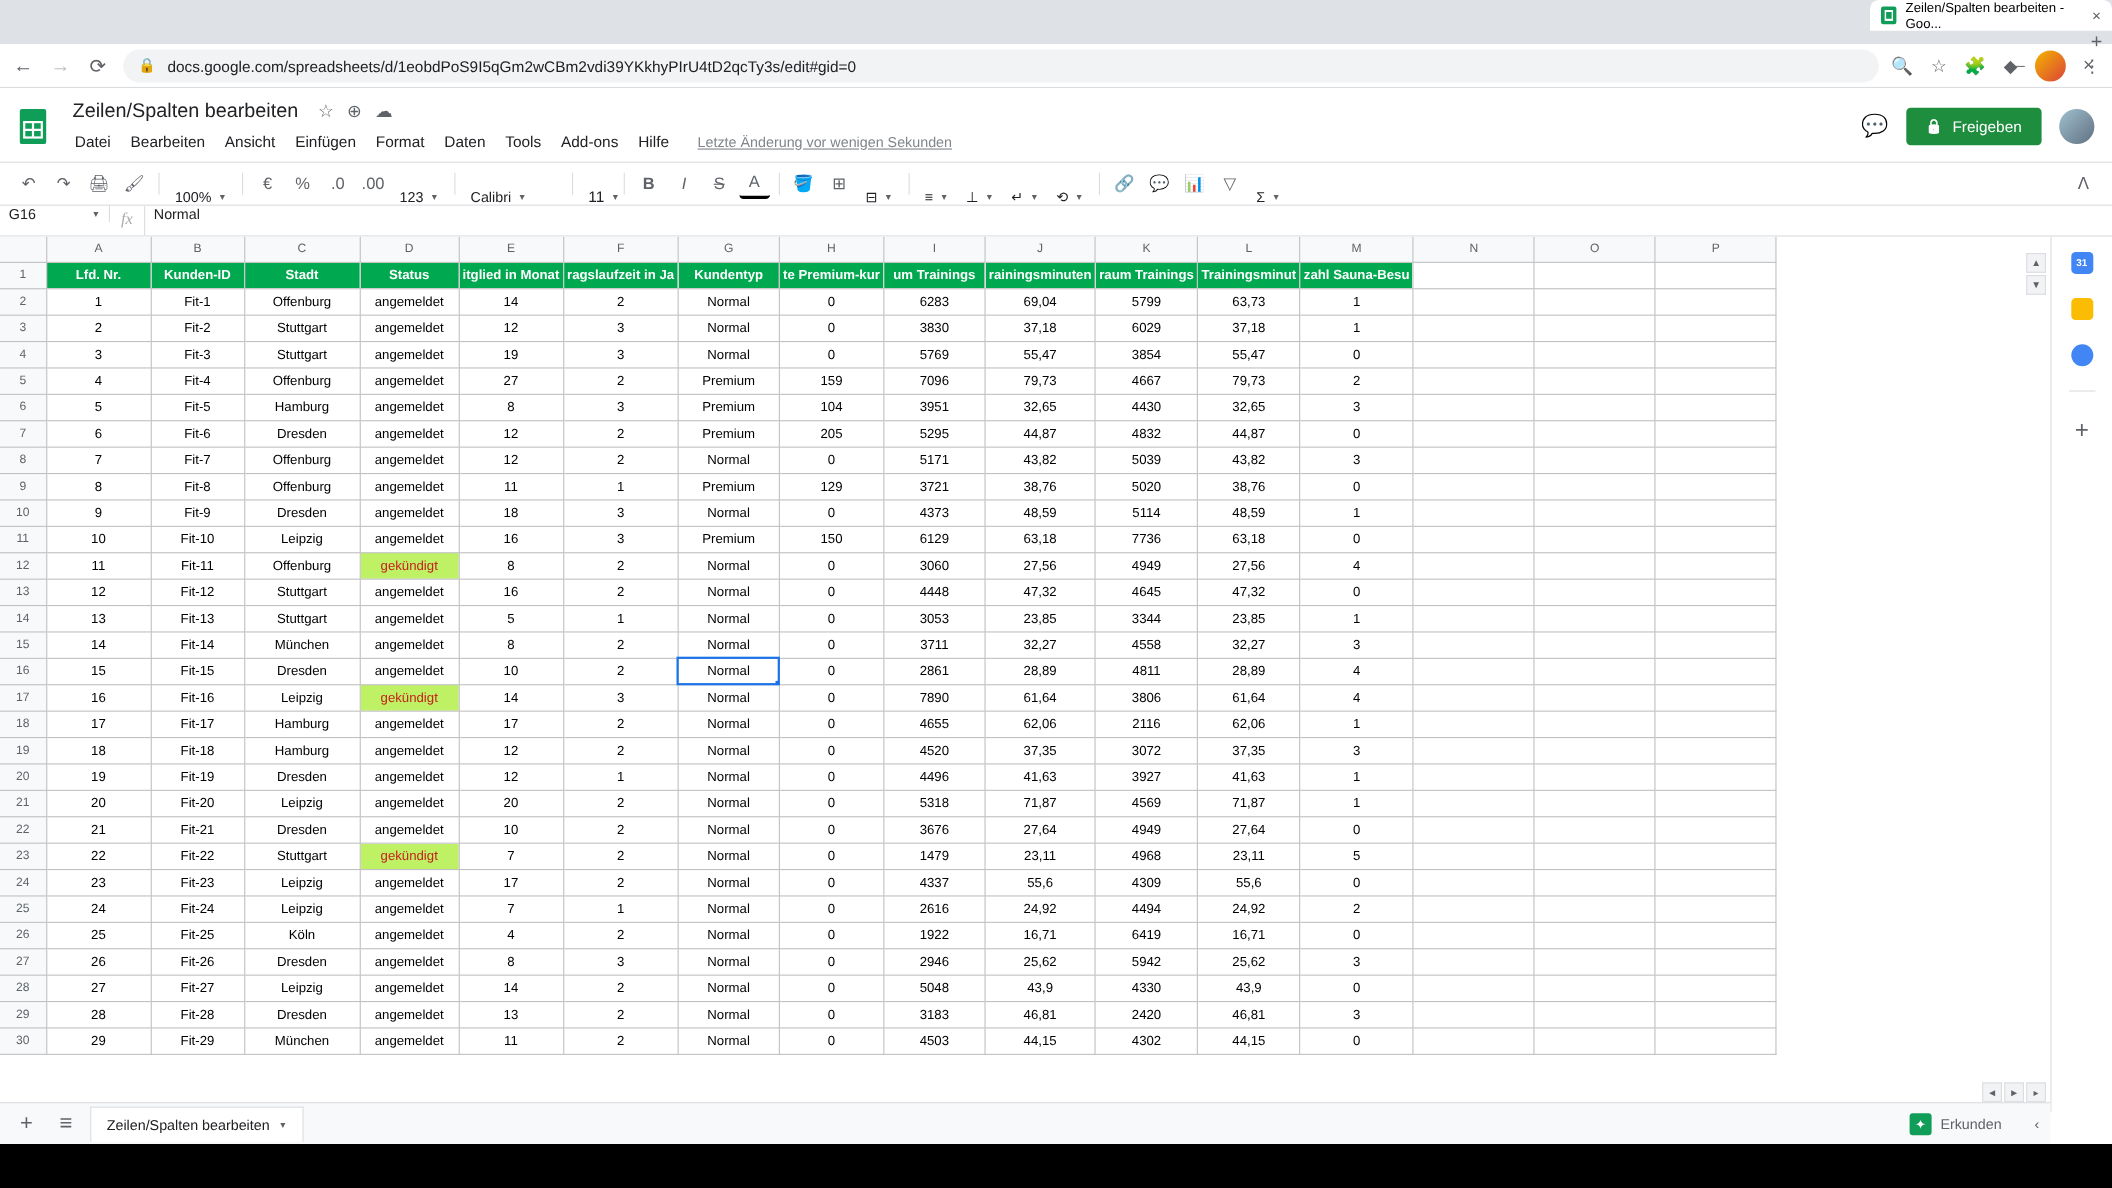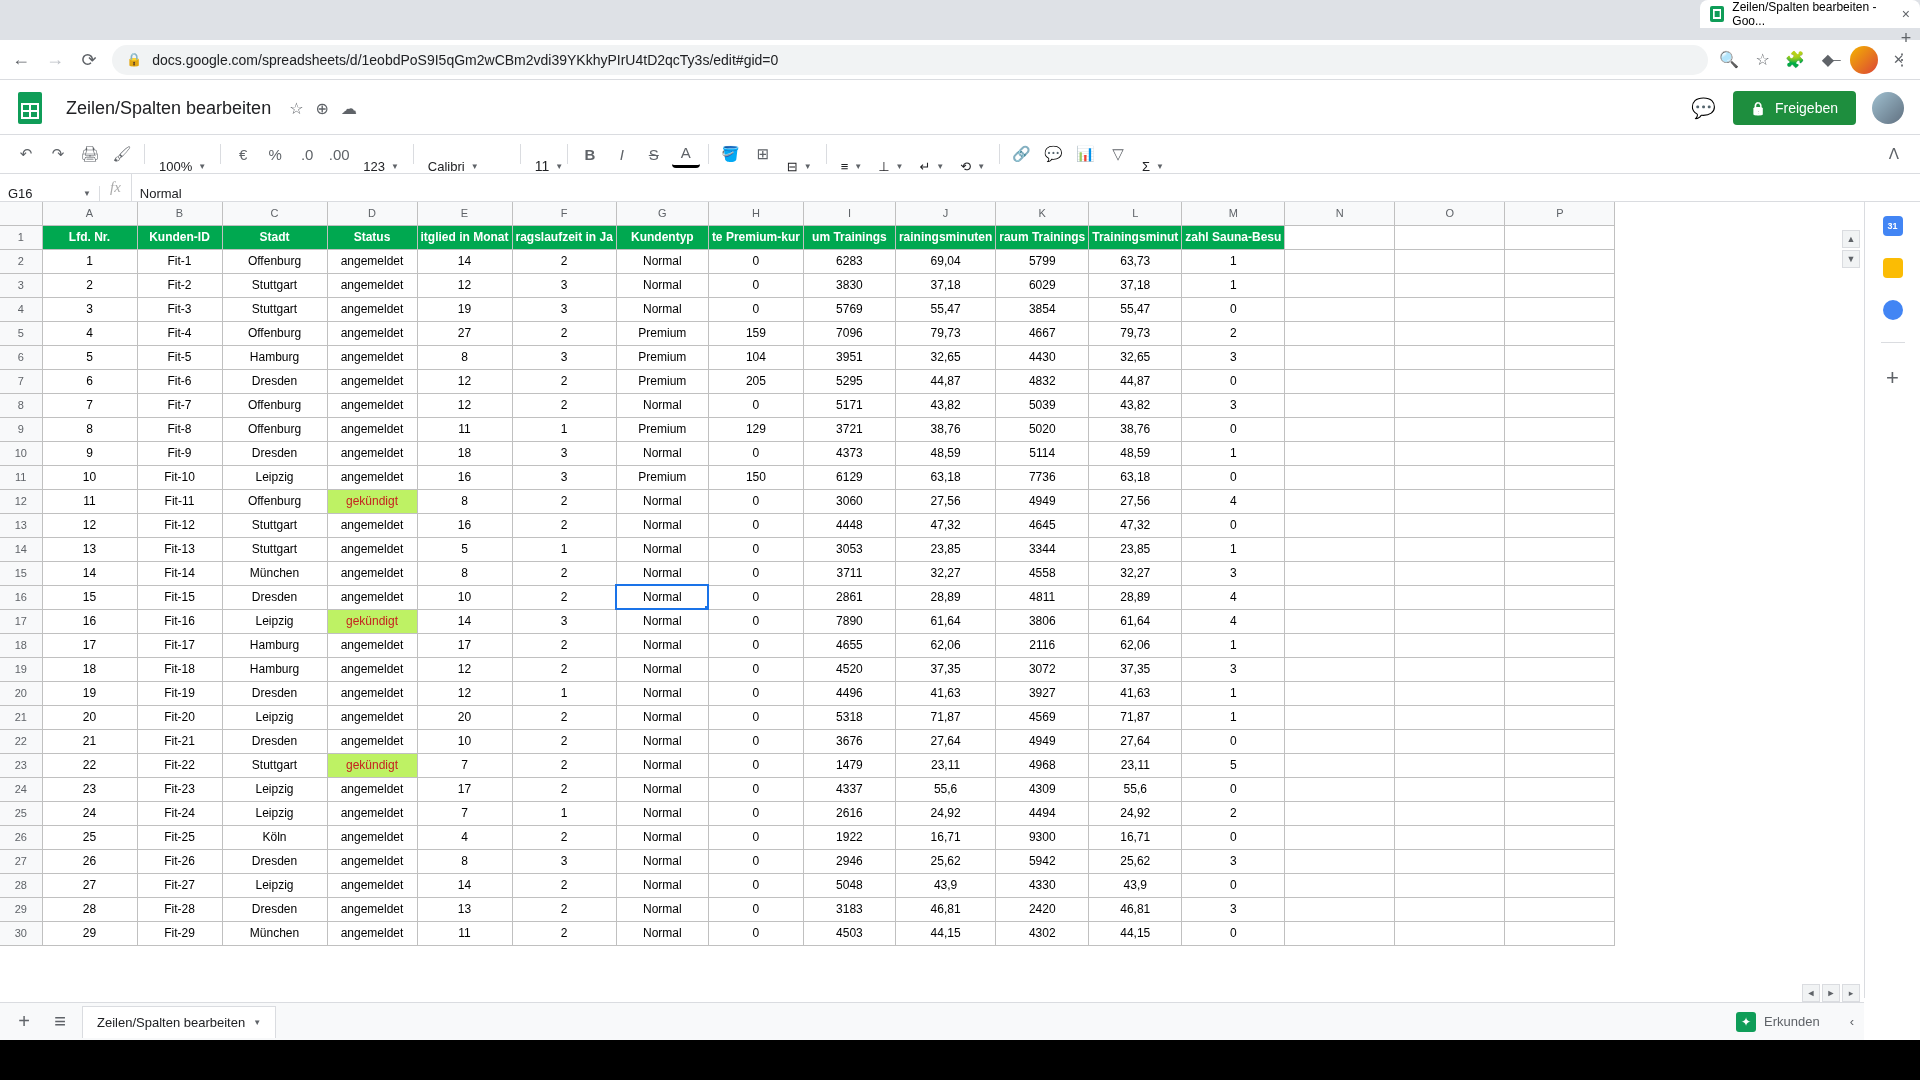--- a/index.html
+++ b/index.html
@@ -45,21 +45,21 @@
 
 .toolbar { height: 40px; border-top: 1px solid #dadce0; border-bottom: 1px solid #dadce0; display: flex; align-items: center; padding: 0 12px; gap: 4px; margin-top: 6px; }
 .tb-btn { width: 28px; height: 28px; display: flex; align-items: center; justify-content: center; color: #5f6368; cursor: pointer; border-radius: 4px; font-size: 15px; }
 .tb-sep { width: 1px; height: 20px; background: #dadce0; margin: 0 4px; }
 .tb-select { display: flex; align-items: center; gap: 4px; padding: 0 6px; color: #202124; font-size: 13px; cursor: pointer; margin-top: 24px; }
 .tb-select::after { content: '▼'; font-size: 8px; color: #5f6368; margin-left: 2px; }
 .tb-text { font-size: 14px; width: 30px; text-align: center; }
 .collapse-btn { margin-left: auto; }
 
 
-.fx-row { height: 28px; border-bottom: 1px solid #dadce0; display: flex; align-items: flex-end; }
+.fx-row { height: 28px; border-bottom: 1px solid #dadce0; display: flex; align-items: flex-start; }
 .name-box { width: 100px; border-right: 1px solid #dadce0; padding: 0 8px; font-size: 13px; color: #202124; display: flex; align-items: center; }
 .name-box::after { content: '▼'; font-size: 8px; color: #5f6368; margin-left: auto; }
 .fx-label { padding: 0 10px; font-style: italic; color: #aaa; font-family: serif; font-size: 15px; border-right: 1px solid #dadce0; height: 100%; display: flex; align-items: center; }
 .fx-input { flex: 1; padding: 0 8px; font-size: 13px; color: #202124; }
 
 
 .main { display: flex; height: calc(1080px - 40px - 40px - 58px - 40px - 28px - 38px - 40px); }
 .grid-wrap { flex: 1; overflow: hidden; position: relative; }
 .right-panel { width: 56px; border-left: 1px solid #dadce0; display: flex; flex-direction: column; align-items: center; padding-top: 14px; gap: 22px; }
 .side-icon { width: 20px; height: 20px; cursor: pointer; }
@@ -152,20 +152,32 @@
   </div>
   <div class="doc-area">
     <div class="doc-title-row">
       <span class="doc-title">Zeilen/Spalten bearbeiten</span>
       <div class="doc-icons">
         <span>☆</span>
         <span>⊕</span>
         <span>☁</span>
       </div>
     </div>
+    <div class="menu-row" id="menu-row">
+        <span>Datei</span>
+        <span>Bearbeiten</span>
+        <span>Ansicht</span>
+        <span>Einfügen</span>
+        <span>Format</span>
+        <span>Daten</span>
+        <span>Tools</span>
+        <span>Add-ons</span>
+        <span>Hilfe</span>
+        <span class="last-edit">Letzte Änderung vor wenigen Sekunden</span>
+      </div>
   </div>
   <div class="header-right">
     <span class="comment-icon">💬</span>
     <button class="share-btn">
         <span>Freigeben</span>
       </button>
     <div class="user-avatar"></div>
   </div>
 </div>
 
@@ -723,21 +735,21 @@
           <div class="cell cA">25</div>
           <div class="cell cB">Fit-25</div>
           <div class="cell cC">Köln</div>
           <div class="cell cD">angemeldet</div>
           <div class="cell cE">4</div>
           <div class="cell cF">2</div>
           <div class="cell cG">Normal</div>
           <div class="cell cH">0</div>
           <div class="cell cI">1922</div>
           <div class="cell cJ">16,71</div>
-          <div class="cell cK">9300</div>
+          <div class="cell cK">6419</div>
           <div class="cell cL">16,71</div>
           <div class="cell cM">0</div>
           <div class="cell cN"></div>
           <div class="cell cO"></div>
           <div class="cell cP"></div>
         </div>
         <div class="row">
           <div class="row-h">27</div>
           <div class="cell cA">26</div>
           <div class="cell cB">Fit-26</div>

